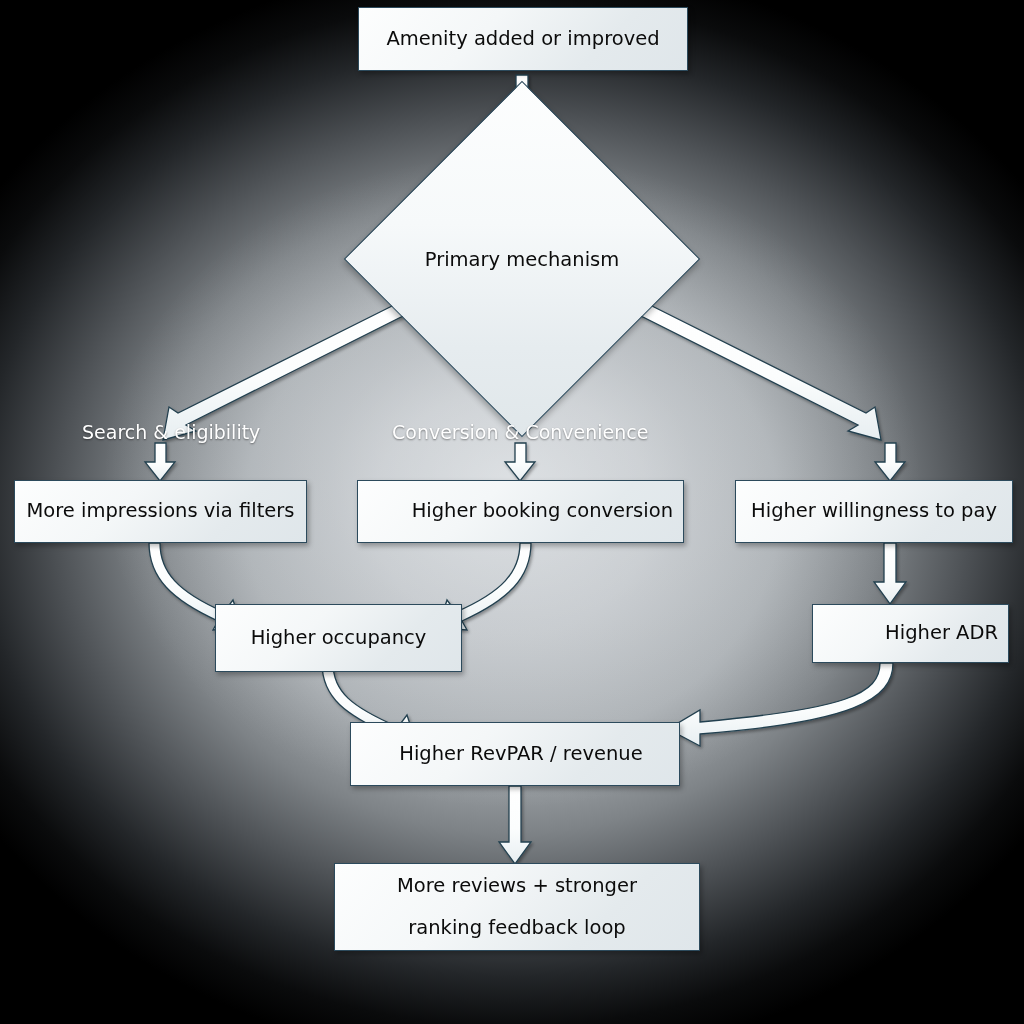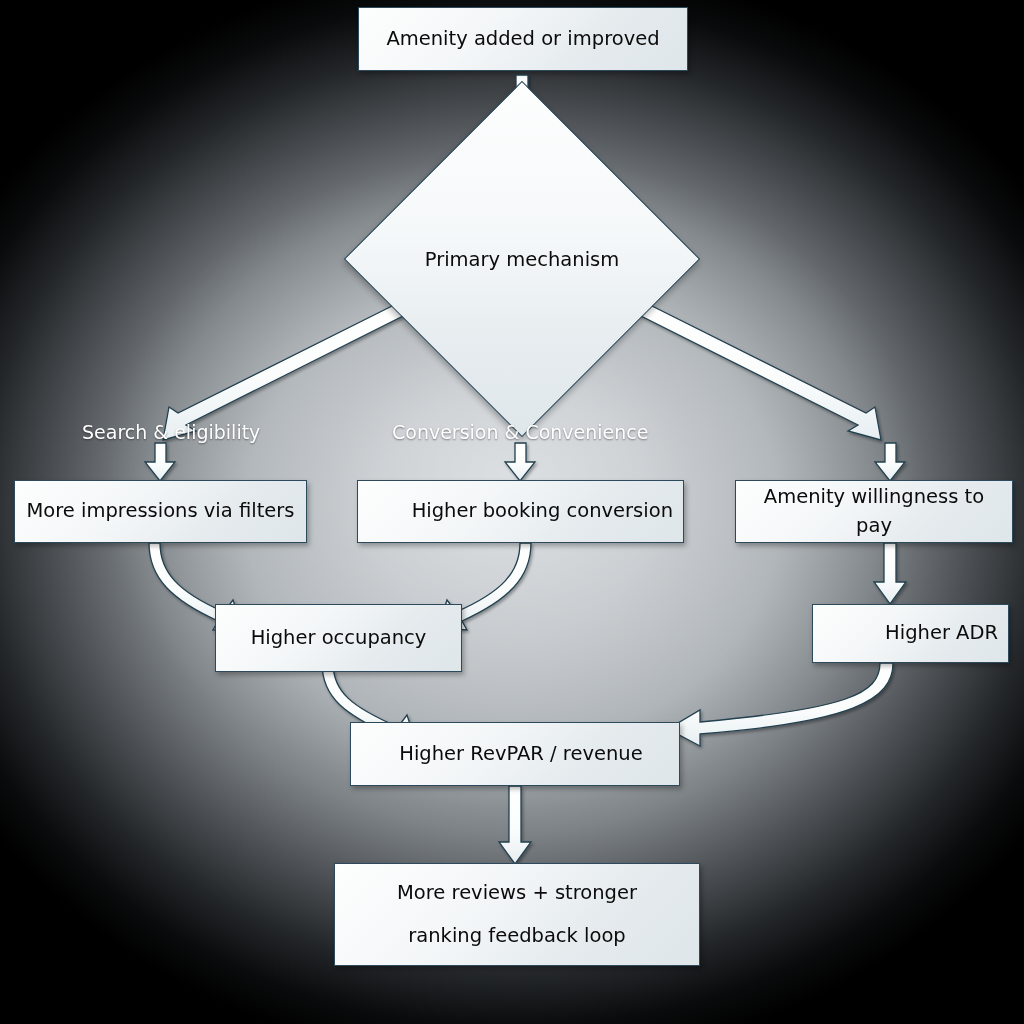--- a/index.html
+++ b/index.html
@@ -177,33 +177,33 @@
 
   <div class="node" style="left:14px; top:480px; width:293px; height:63px;">
     <span>More impressions via filters</span>
   </div>
 
   <div class="node" style="left:357px; top:480px; width:327px; height:63px;justify-content:flex-end;">
     <span>Higher booking conversion</span>
   </div>
 
   <div class="node" style="left:735px; top:480px; width:278px; height:63px;">
-    <span>Amenity willingness to pay</span>
+    <span>Higher willingness to pay</span>
   </div>
 
   <div class="node" style="left:215px; top:604px; width:247px; height:68px;">
     <span>Higher occupancy</span>
   </div>
 
   <div class="node" style="left:812px; top:604px; width:197px; height:59px;justify-content:flex-end;">
     <span>Higher ADR</span>
   </div>
 
   <div class="node" style="left:350px; top:722px; width:330px; height:64px;padding-left:12px;">
     <span>Higher RevPAR / revenue</span>
   </div>
 
-  <div class="node" style="left:334px; top:863px; width:366px; height:103px; flex-direction:column;">
+  <div class="node" style="left:334px; top:863px; width:366px; height:88px; flex-direction:column;">
     <span style="margin-bottom:14px;">More reviews + stronger</span>
     <span>ranking feedback loop</span>
   </div>
 
 </div>
 
 </body></html>

